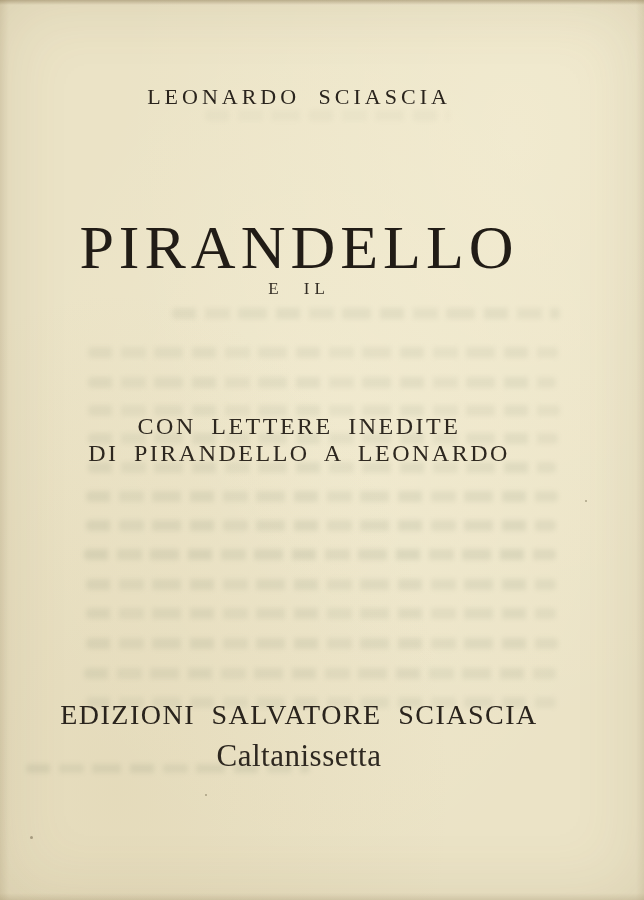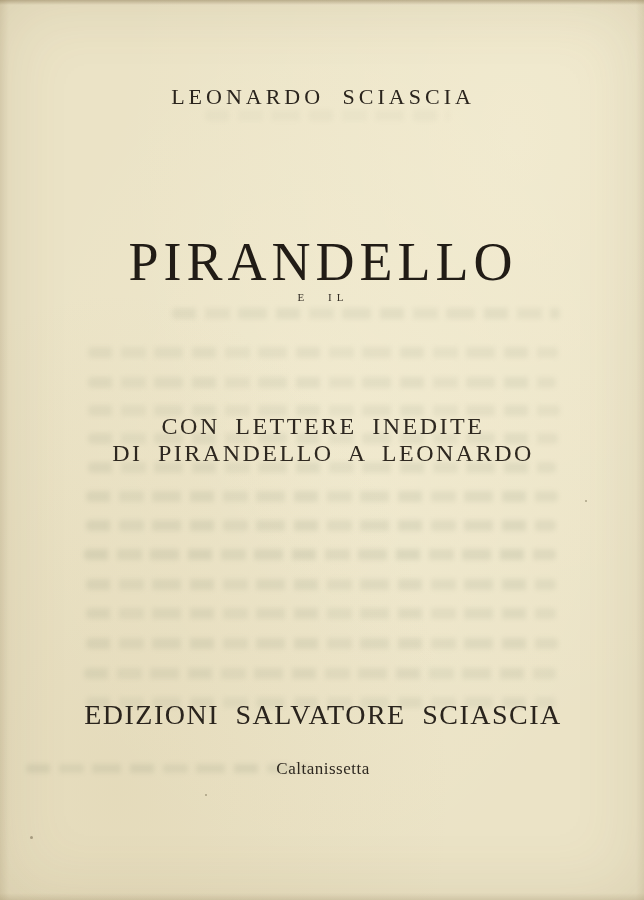--- a/index.html
+++ b/index.html
@@ -25,45 +25,43 @@
     box-shadow: inset 0 0 70px rgba(110,92,52,0.14);
   }
   
   .text-block {
     position: absolute;
     left: 0;
     top: 0;
     width: 598px;
     height: 868px;
     z-index: 2;
-    padding-left: 16px;
   }
   .line {
     position: absolute;
     width: 100%;
     text-align: center;
     line-height: 1;
     white-space: nowrap;
     color: #2a241d;
   }
   .author {
     top: 86px;
     font-size: 22px;
     letter-spacing: 4px;
     word-spacing: 9px;
   }
   .title-main {
-    font-size: 54px;
+    font-size: 62px;
     color: #211c16;
-    margin-top: 19px;
   }
   .title-1 { top: 216px; letter-spacing: 5px; }
   .title-conn {
-    top: 292px;
-    font-size: 11px;
+    top: 280px;
+    font-size: 17px;
     letter-spacing: 5px;
     word-spacing: 11px;
     color: #332d25;
   }
   .title-2 { top: 323px; letter-spacing: 2px; }
   .subtitle {
     font-size: 24px;
     letter-spacing: 2.5px;
     word-spacing: 7px;
     color: #2e2820;
@@ -71,22 +69,22 @@
   .subtitle-1 { top: 414px; }
   .subtitle-2 { top: 441px; }
   .publisher {
     top: 701px;
     font-size: 28px;
     letter-spacing: 1.5px;
     word-spacing: 8px;
     color: #2a241d;
   }
   .place {
-    top: 760px;
-    font-size: 17px;
+    top: 740px;
+    font-size: 31px;
     letter-spacing: 0.5px;
     color: #2e2820;
     font-family: Liberation Serif, serif;
   }
   
   .ghost {
     position: absolute;
     height: 11px;
     z-index: 1;
     border-radius: 4px;

